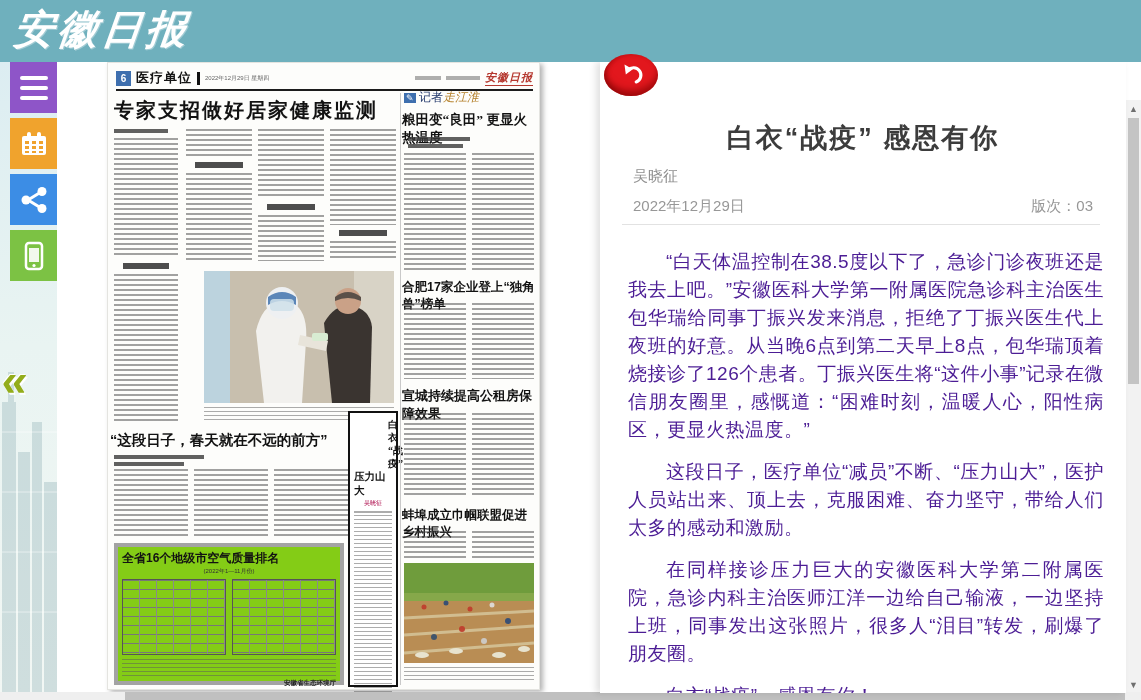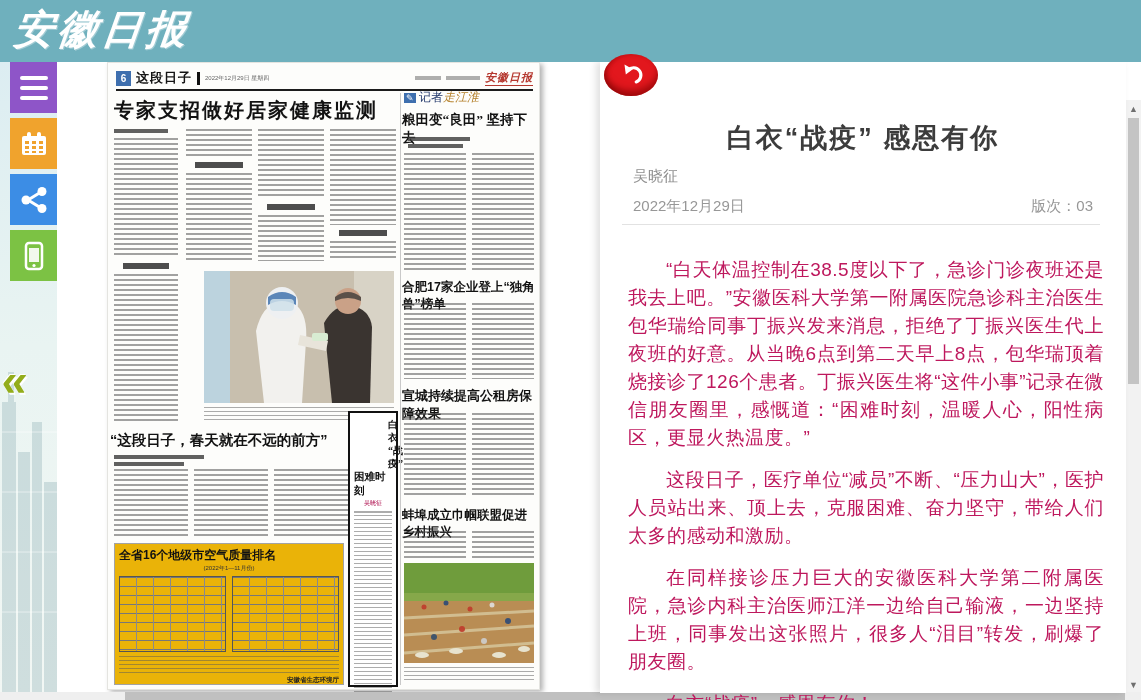--- a/index.html
+++ b/index.html
@@ -46,39 +46,39 @@
   .serifh{font-family:"Liberation Serif", serif;}
   
   .ftxt{background-image:repeating-linear-gradient(180deg,rgba(70,70,70,.50) 0 2px,transparent 2px 5px);}
   .ftxt-fine{background-image:repeating-linear-gradient(180deg,rgba(90,90,90,.5) 0 1.5px,transparent 1.5px 4px);}
   .fsub{height:6px;background:#2e2e2e;opacity:.85;width:72%;margin:5px auto;}
   .fby{height:4px;background:#3a3a3a;opacity:.8;}
   .cols{display:flex;gap:6px;}
   .cols>div{flex:1;}
   .vsep{width:1px;background:#c9c9c9;}
   
-  #airtbl{border:1px solid #a3a3a3;background:#eab308;padding:3px 4px;}
+  #airtbl{border:4px solid #a3a3a3;background:#84cc16;padding:3px 4px;}
   .grid{border:1.5px solid #555;background-image:
     repeating-linear-gradient(90deg,transparent 0 16px,#8a8a8a 16px 17px),
     repeating-linear-gradient(180deg,#777 0 1px,transparent 1px 9px);}
   
   #boxart{border:2px solid #111;background:#fff;padding:5px 4px;}
   
   #reader{left:600px;top:62px;width:526px;height:631px;background:#fff;
           box-shadow:-4px 0 7px rgba(0,0,0,.12);z-index:20;}
   #backbtn{left:604px;top:54px;width:54px;height:42px;border-radius:50%;background:#e2171d;
            z-index:40;display:flex;align-items:center;justify-content:center;cursor:pointer;
            box-shadow:inset 0 -6px 6px rgba(120,0,0,.55), inset 3px 0 4px rgba(120,0,0,.35);}
   #rd-title{left:0;top:58px;width:526px;text-align:center;font-size:27px;font-weight:600;
             color:#3c3c3c;letter-spacing:2px;}
   #rd-author{left:33px;top:105px;font-size:15px;color:#8f8f8f;}
   #rd-dateline{left:33px;top:135px;width:460px;display:flex;justify-content:space-between;
                font-size:15px;color:#979797;}
   #rd-divider{left:22px;top:162px;width:478px;height:1px;background:#e2e2e2;}
-  #rd-body{left:28px;top:194px;width:476px;height:445px;overflow:hidden;color:#be185d;
+  #rd-body{left:28px;top:186px;width:476px;height:445px;overflow:hidden;color:#4c1d95;
            font-size:19px;line-height:28px;text-align:justify;letter-spacing:.5px;}
   #rd-body p{margin:0 0 14px 0;text-indent:2em;}
   
   #vsb-track{left:1126px;top:100px;width:15px;height:593px;background:#f2f2f2;}
   #vsb-up{left:1128px;top:103px;width:11px;height:12px;color:#6f6f6f;font-size:9px;line-height:12px;
           text-align:center;cursor:pointer;}
   #vsb-thumb{left:1128px;top:118px;width:11px;height:266px;background:#c4c4c4;cursor:pointer;}
   #vsb-down{left:1128px;top:679px;width:11px;height:12px;color:#6f6f6f;font-size:9px;line-height:12px;
             text-align:center;cursor:pointer;}
   #hsb-track{left:0;top:692px;width:1141px;height:8px;background:#efefef;}
@@ -151,21 +151,21 @@
       <circle cx="15" cy="24.5" r="1.6" fill="#fff"></circle>
     </svg>
   </div>
   <div id="collapse" class="abs">«</div>
 </div>
 
 <div id="paper" class="abs">
 
   <div id="np-hdr" class="abs">
     <span id="np-pageno">6</span>
-    <span id="np-section" class="npt">这段日子</span>
+    <span id="np-section" class="npt">医疗单位</span>
     <span class="vbar"></span>
     <span id="np-date">2022年12月29日 星期四</span>
     <span class="fill"></span>
     <span class="microbar" style="width:26px;"></span>
     <span class="microbar" style="width:34px;"></span>
     <span id="np-mast">安徽日报</span>
   </div>
   <div id="np-rule" class="abs"></div>
 
   <div class="abs nph" style="left:6px;top:34px;width:284px;font-size:20px;letter-spacing:2px;">专家支招做好居家健康监测</div>
@@ -228,32 +228,32 @@
     <div style="display:flex;gap:6px;margin-top:3px;">
       <div class="grid" style="flex:1;height:76px;"></div>
       <div class="grid" style="flex:1;height:76px;"></div>
     </div>
     <div class="ftxt-fine" style="height:20px;margin-top:4px;"></div>
     <div style="text-align:right;font-size:6.5px;font-weight:bold;color:#222;">安徽省生态环境厅</div>
   </div>
 
   <div id="boxart" class="abs" style="left:240px;top:348px;width:50px;height:276px;">
     <div class="nph serifh" style="font-size:10px;line-height:1.3;margin-left:34px;">白衣“战疫”</div>
-    <div class="nph serifh" style="font-size:10.5px;line-height:1.3;">困难时刻</div>
+    <div class="nph serifh" style="font-size:10.5px;line-height:1.3;">压力山大</div>
     <div style="text-align:center;font-size:6px;color:#a04;margin:2px 0 3px;">吴晓征</div>
     <div class="ftxt-fine" style="height:218px;"></div>
   </div>
 
   <div class="abs vsep" style="left:292px;top:30px;height:592px;"></div>
 
   <div class="abs" style="left:296px;top:26px;width:131px;height:18px;font-size:12px;font-weight:normal;">
     <span style="background:#3e6fae;color:#fff;padding:0 2px;font-size:9px;">✎</span>
     <span style="color:#273c6e;">记者</span><span class="serifh" style="color:#b5802a;font-style:italic;">走江淮</span>
   </div>
-  <div class="abs nph serifh" style="left:294px;top:48px;width:134px;font-size:13.5px;">粮田变“良田” 坚持下去</div>
+  <div class="abs nph serifh" style="left:294px;top:48px;width:134px;font-size:13.5px;">粮田变“良田” 更显火热温度</div>
   <div class="abs" style="left:300px;top:74px;">
     <div class="fby" style="width:62px;"></div>
       <div class="fby" style="width:55px;margin-top:3px;"></div>
   </div>
   <div class="abs cols" style="left:296px;top:90px;width:130px;height:120px;">
     <div class="ftxt"></div>
       <div class="ftxt"></div>
   </div>
 
   <div class="abs nph" style="left:294px;top:216px;width:134px;font-size:12.5px;">合肥17家企业登上“独角兽”榜单</div>

